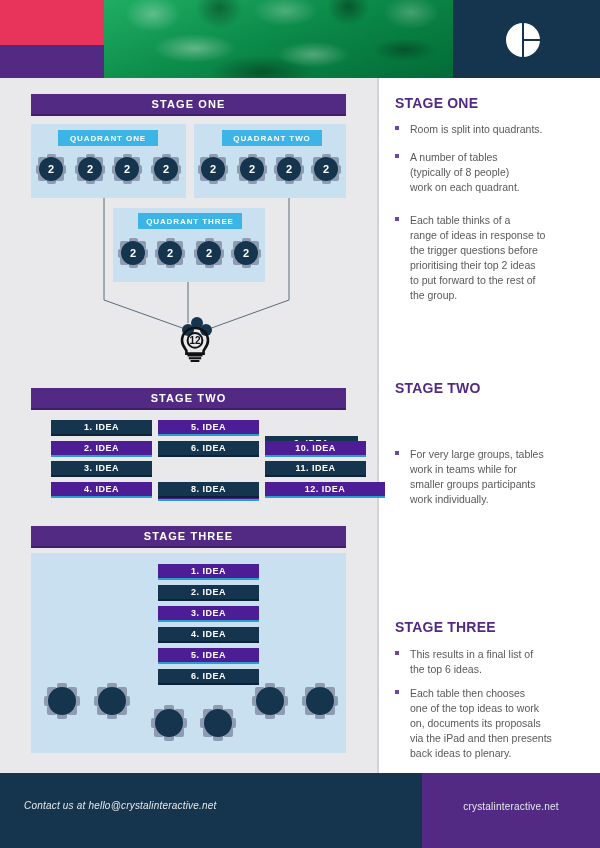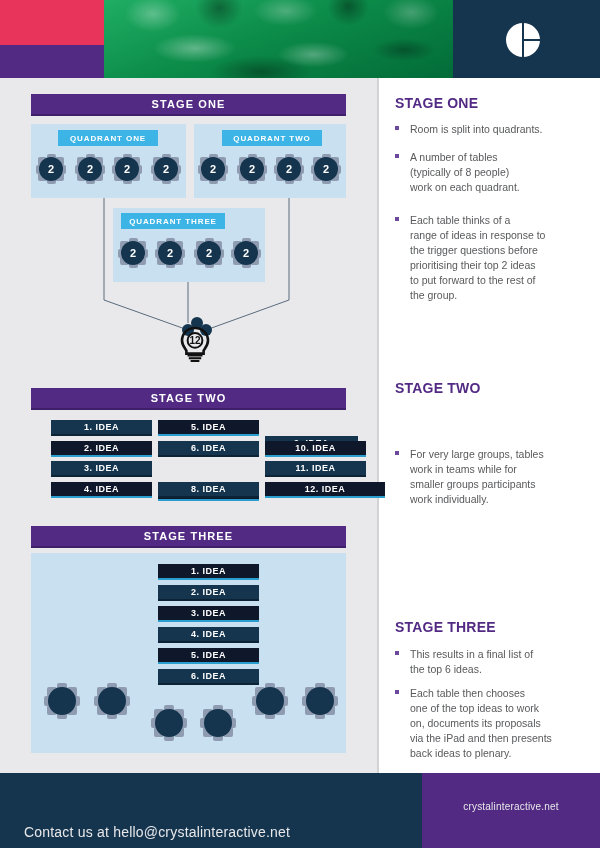--- a/index.html
+++ b/index.html
@@ -81,42 +81,42 @@
   .tbl.big .s-se{left:23px;top:22px} .tbl.big .s-sw{left:3px;top:22px}
   .tbl.big .top { left: 4px; top: 4px; width: 28px; height: 28px; font-size: 0; }
 
   
   .idea {
     position: absolute; height: 16px;
     display: flex; align-items: center; justify-content: center;
     font-size: 9px; font-weight: bold; letter-spacing: .5px; color: #ffffff; margin-left: 20px;
   }
   .idea.dark  { background: #15354e; border-bottom: 2px solid #0c2335; }
-  .idea.light { background: #0f172a; border-bottom: 2px solid #2b9ed0; }
+  .idea.light { background: #4c1d95; border-bottom: 2px solid #2b9ed0; }
 
   
   .stage-head {
     position: absolute; left: 395px; color: #522a84;
     font-size: 14px; font-weight: bold; letter-spacing: .2px;
   }
   .bullet-row { position: absolute; left: 395px; width: 180px; }
   .bullet-row .dot {
     position: absolute; left: 0; top: 4px; width: 4px; height: 4px; background: #6b4a9e;
   }
   .bullet-row .txt {
     display: block; margin-left: 15px; color: #58595b;
     font-size: 10.5px; line-height: 15px;
   }
 
   
   .footer-navy { position: absolute; left: 0; top: 773px; width: 422px; height: 75px; background: #15354e; }
   .footer-purple { position: absolute; left: 422px; top: 773px; width: 178px; height: 75px; background: #522a84; }
   .footer-contact {
-    position: absolute; left: 24px; top: 824px; color: #e8e8ea;
-    font-size: 14px; letter-spacing: .2px;
+    position: absolute; left: 24px; top: 800px; color: #e8e8ea;
+    font-size: 10px; letter-spacing: .2px; font-style: italic;
   }
   .footer-site {
     position: absolute; left: 422px; top: 801px; width: 178px; text-align: center;
     color: #e8e8ea; font-size: 10px; letter-spacing: .2px;
   }
   svg { display: block; overflow: visible; }
 </style>
 </head>
 <body>
 
@@ -243,21 +243,21 @@
       <i class="seat s-w"></i>
       <i class="seat s-e"></i>
     <i class="seat s-ne"></i>
       <i class="seat s-nw"></i>
       <i class="seat s-se"></i>
       <i class="seat s-sw"></i>
     <div class="top">2</div>
   </div>
 
   <div class="quad-panel" style="left:113px;top:208px;width:152px;height:74px"></div>
-  <div class="quad-label" style="left:121px;top:213px;width:104px">QUADRANT THREE</div>
+  <div class="quad-label" style="left:138px;top:213px;width:104px">QUADRANT THREE</div>
   <div class="tbl" style="left:118px;top:238px">
     <i class="seat s-n"></i>
       <i class="seat s-s"></i>
       <i class="seat s-w"></i>
       <i class="seat s-e"></i>
     <i class="seat s-ne"></i>
       <i class="seat s-nw"></i>
       <i class="seat s-se"></i>
       <i class="seat s-sw"></i>
     <div class="top">2</div>

